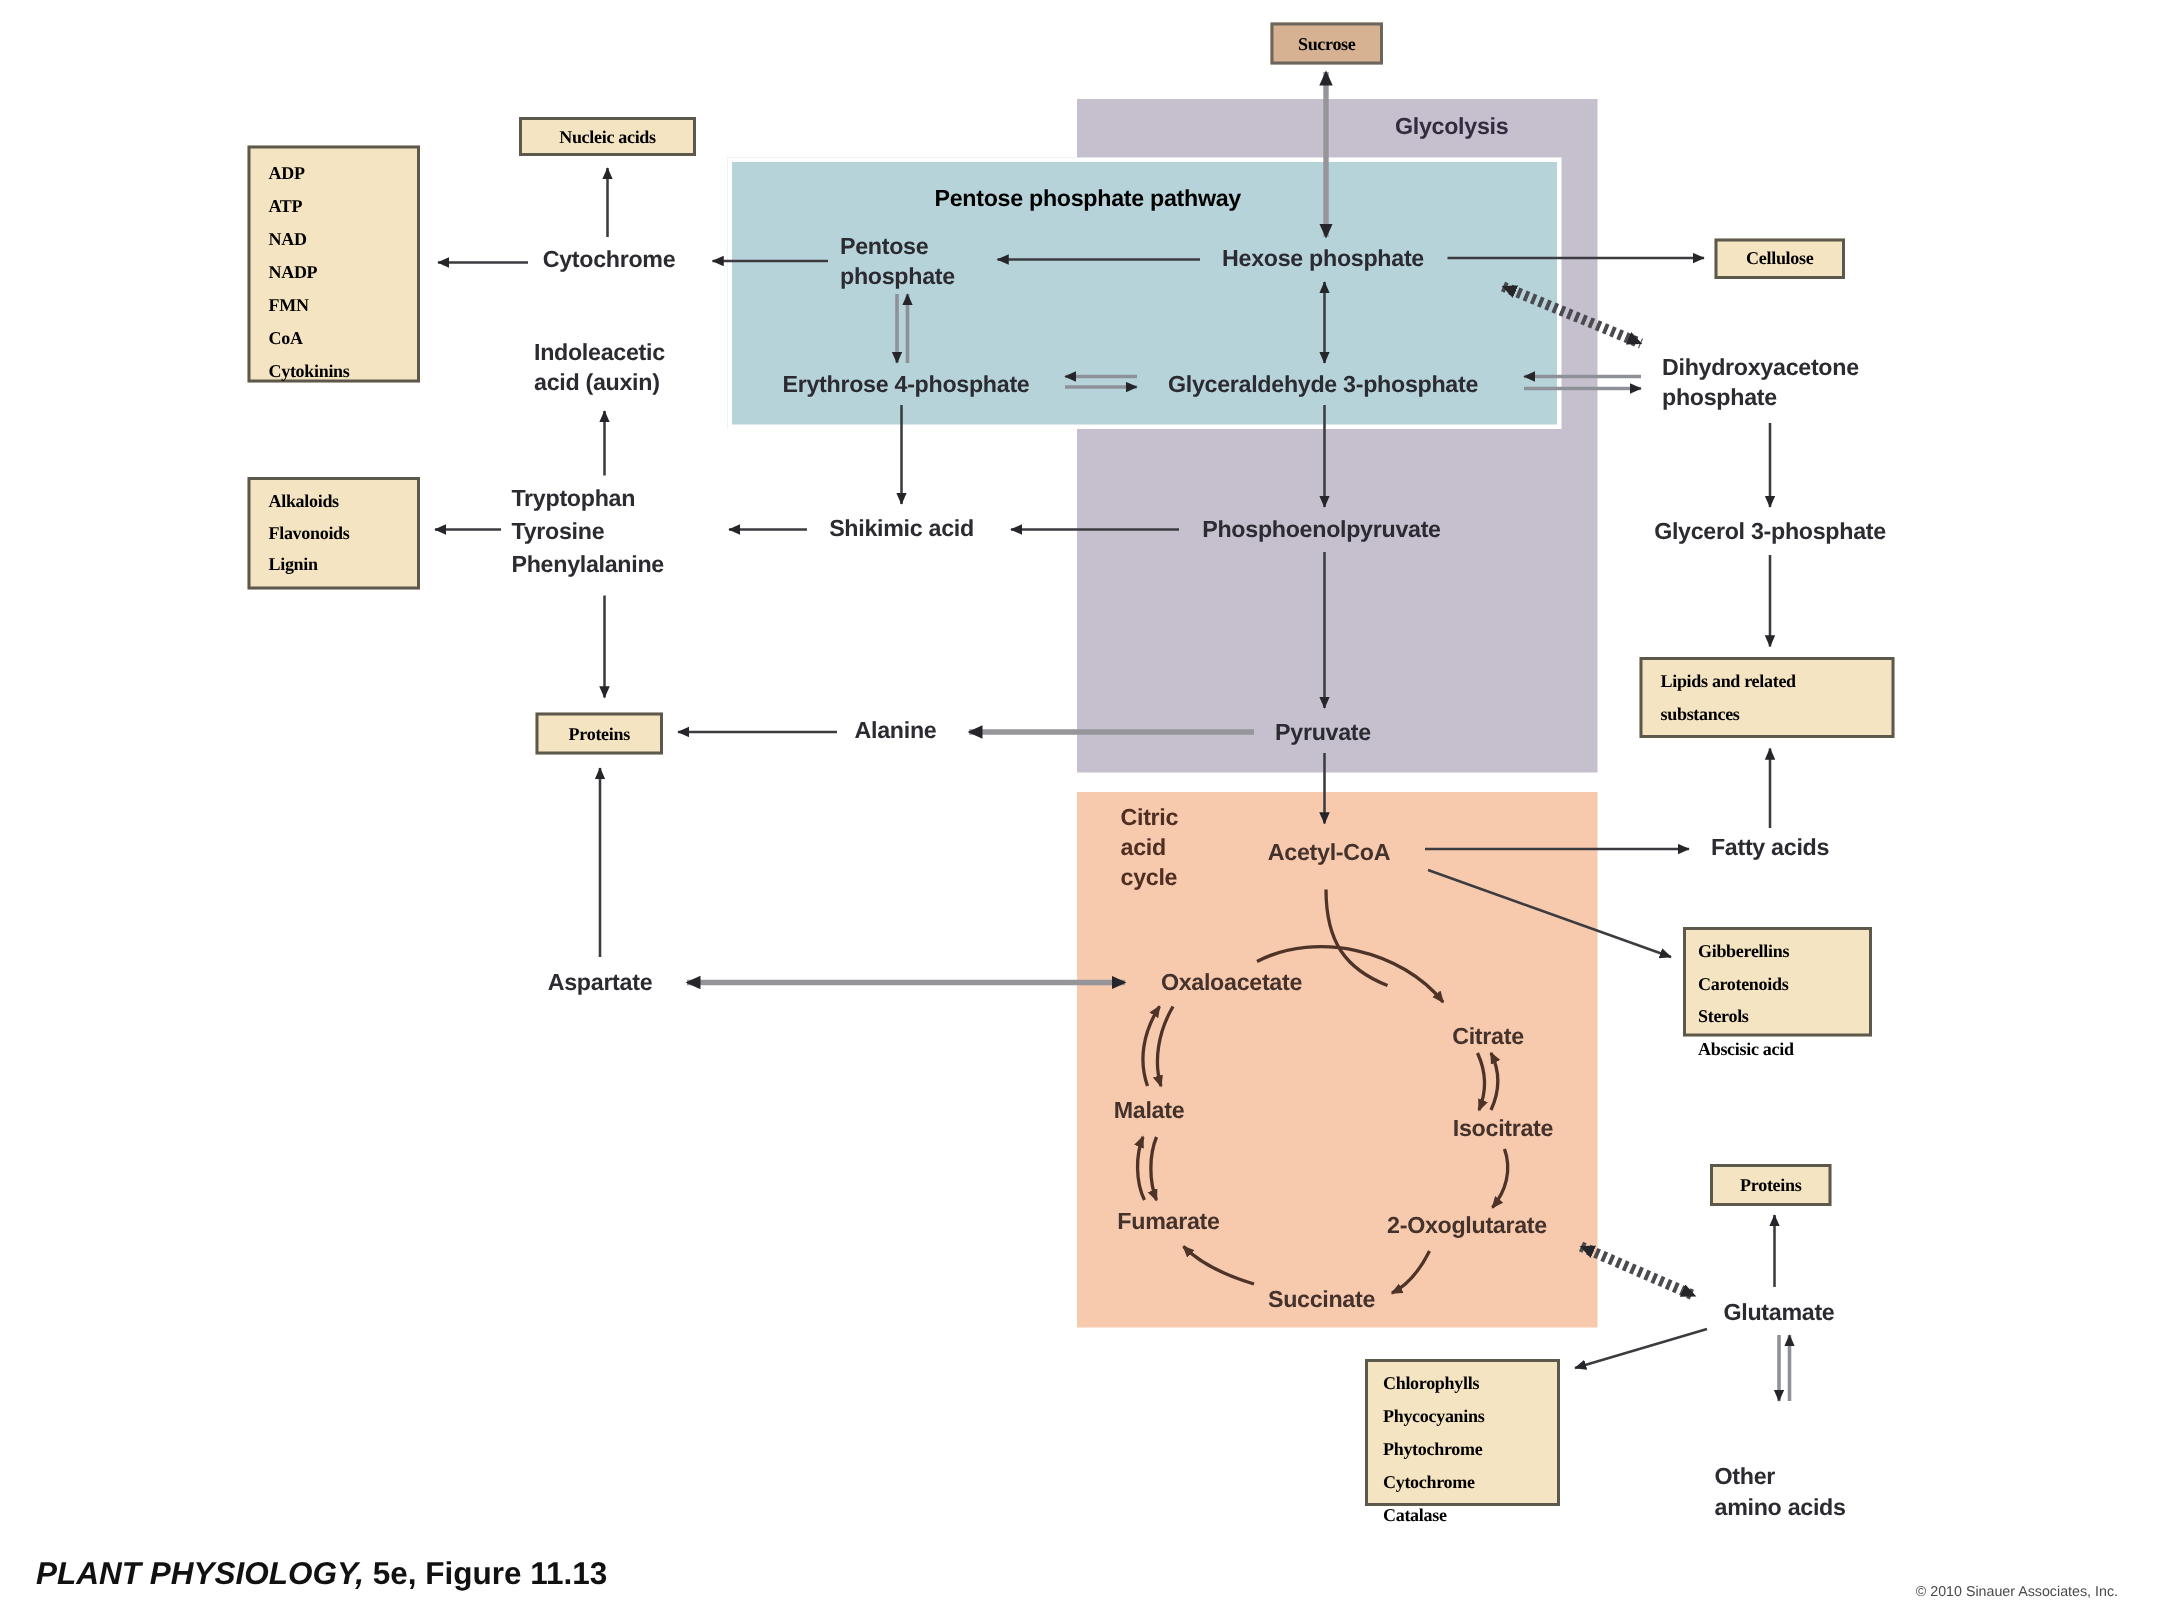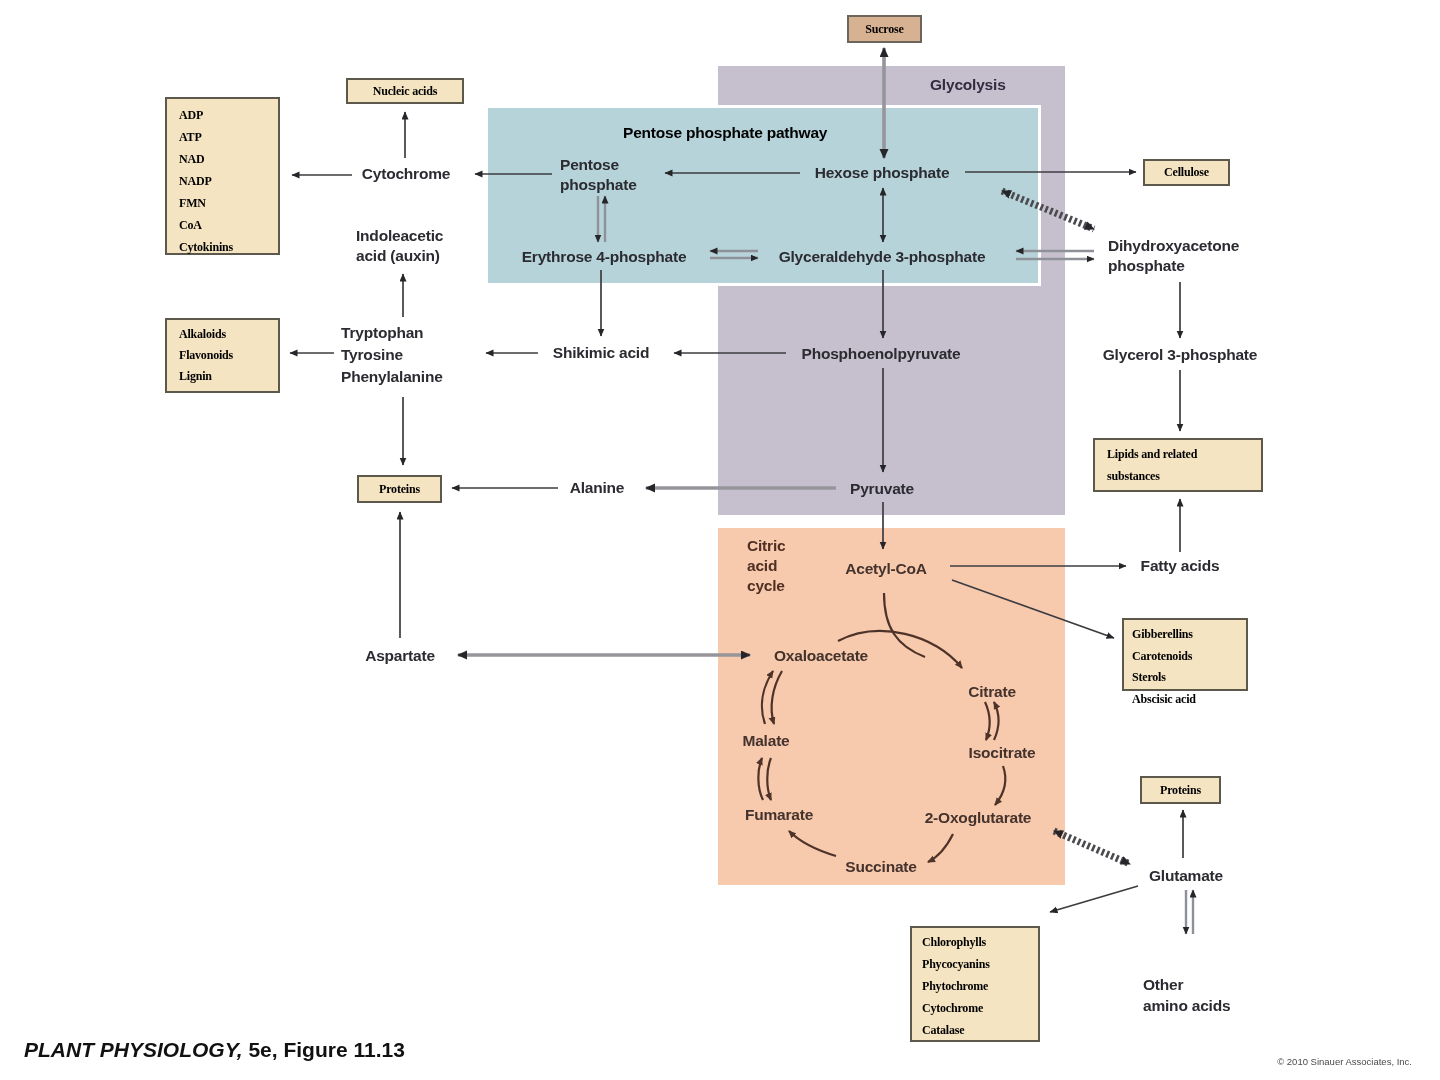--- a/index.html
+++ b/index.html
@@ -134,21 +134,21 @@
 Lignin</div>
   <div class="box center" style="left:1143px;top:159px;width:87px;height:27px;">Cellulose</div>
   <div class="box lines" style="left:1093px;top:438px;width:170px;height:54px;line-height:22px;padding-top:3px;">Lipids and related
 substances</div>
   <div class="box center" style="left:357px;top:475px;width:85px;height:28px;">Proteins</div>
   <div class="box lines" style="left:1122px;top:618px;width:126px;height:73px;line-height:21.5px;padding-top:4px;padding-left:8px;">Gibberellins
 Carotenoids
 Sterols
 Abscisic acid</div>
   <div class="box center" style="left:1140px;top:776px;width:81px;height:28px;">Proteins</div>
-  <div class="box lines" style="left:910px;top:906px;width:130px;height:116px;line-height:22px;padding-top:3px;padding-left:10px;margin-top:20px;">Chlorophylls
+  <div class="box lines" style="left:910px;top:906px;width:130px;height:98px;line-height:22px;padding-top:3px;padding-left:10px;">Chlorophylls
 Phycocyanins
 Phytochrome
 Cytochrome
 Catalase</div>
 
   <div class="lbl c" style="left:882px;top:173px;">Hexose phosphate</div>
   <div class="lbl ml" style="left:560px;top:155px;">Pentose
 phosphate</div>
   <div class="lbl c" style="left:604px;top:257px;">Erythrose 4-phosphate</div>
   <div class="lbl c" style="left:882px;top:257px;">Glyceraldehyde 3-phosphate</div>

